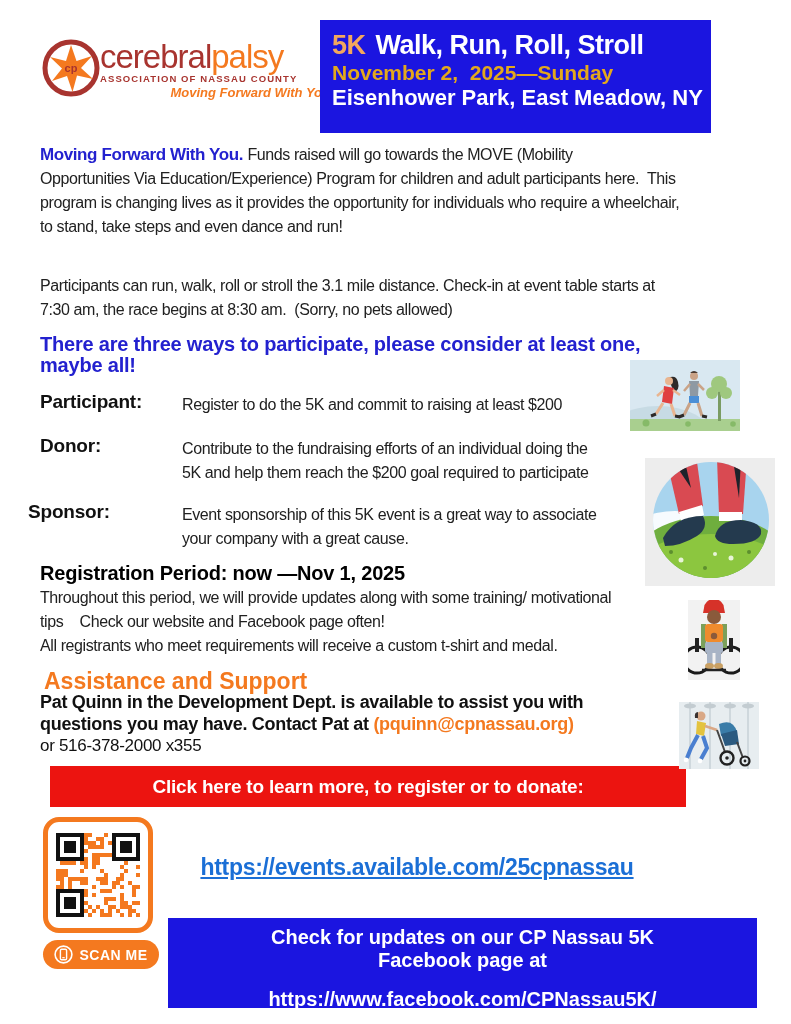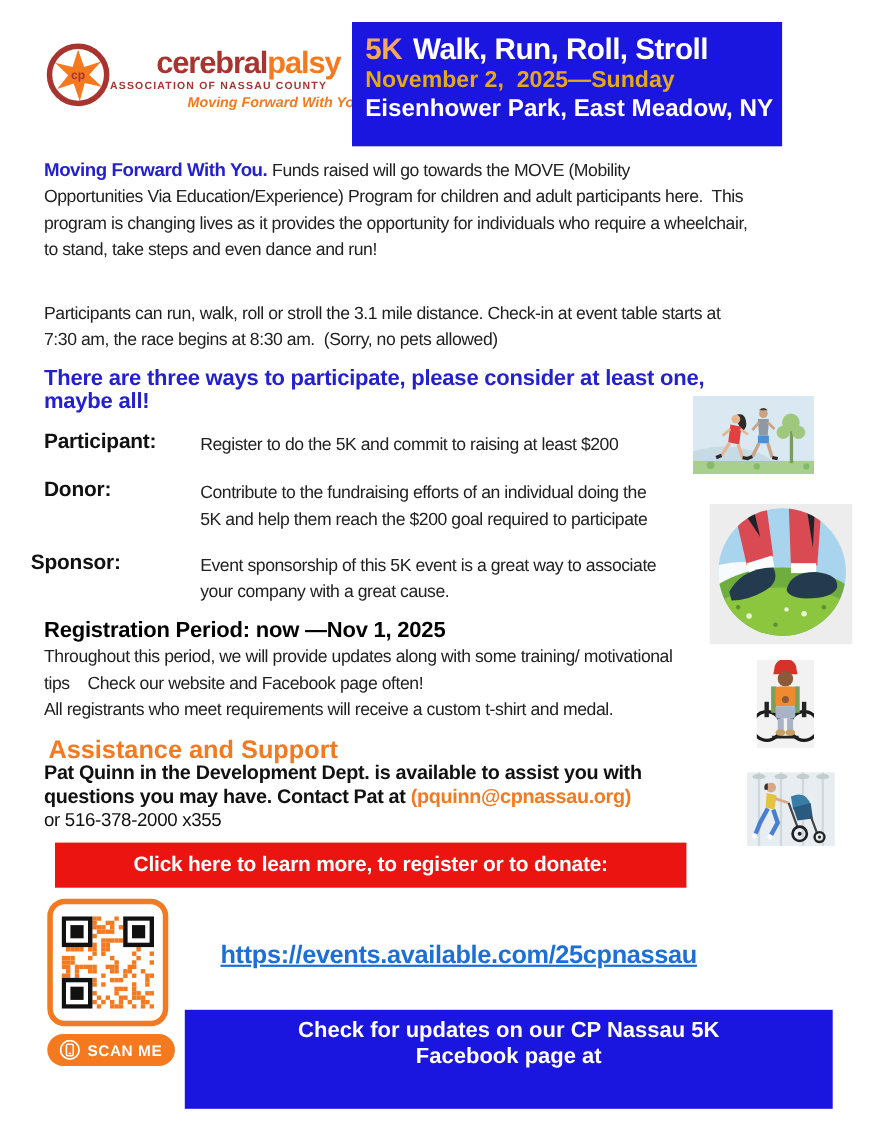--- a/index.html
+++ b/index.html
@@ -12,21 +12,21 @@
   .page{
     position:relative; width:791px; height:1024px; background:#fff;
     margin:0 auto; overflow:hidden;
     font-family:"Liberation Sans", sans-serif; color:var(--text_dark);
   }
   .abs{position:absolute;}
   
   .logo-block{left:40px; top:34px; width:290px; height:86px;}
   .emblem{position:absolute; left:0; top:2px;}
   .logo-text{position:absolute; left:60px; top:8px; width:230px;}
-  .logo-word{font-weight:bold; font-size:28px; letter-spacing:-1px; line-height:30px;margin-left:42px;}
+  .logo-word{font-weight:normal; font-size:33px; letter-spacing:-1px; line-height:30px;}
   .logo-word .cereb{color:var(--brand_dark_red);}
   .logo-word .palsy{color:var(--brand_orange);}
   .logo-sub{font-weight:bold; font-size:9.5px; letter-spacing:1.1px; color:var(--brand_dark_red); margin-top:1px;}
   .logo-tag{font-style:italic; font-weight:bold; font-size:13px; color:var(--brand_orange); text-align:right; margin-top:1px;}
   
   .banner{left:320px; top:20px; width:391px; height:113px; background:var(--banner_blue);
           color:#fff; box-sizing:border-box; padding:10px 0 0 12px;}
   .banner-l1{font-weight:bold; font-size:27px; line-height:31px; letter-spacing:-0.5px;}
   .banner-l1 .fivek{color:var(--peach); margin-right:10px;}
   .banner-l2{font-weight:bold; font-size:21px; line-height:24px; color:var(--gold); white-space:pre-wrap;}
@@ -46,21 +46,21 @@
   .txt-donor{left:182px; top:437px; width:500px;}
   .lab-sponsor{left:28px; top:501px;}
   .txt-sponsor{left:182px; top:503px; width:500px;}
   .reg-h{left:40px; top:562px; font-weight:bold; font-size:20px; letter-spacing:-0.2px; color:#000; white-space:pre-wrap;}
   .reg-b{left:40px; top:586px; width:660px;}
   .assist-h{left:44px; top:668px; font-weight:bold; font-size:23px; color:var(--brand_orange);}
   .assist-b{left:40px; top:691px; width:600px; font-weight:bold; font-size:18px; letter-spacing:-0.3px; line-height:22px; white-space:pre-wrap; color:#111;}
   .assist-b .mail{color:var(--brand_orange);}
   .assist-tail{left:40px; top:736px; font-size:17px; letter-spacing:-0.3px; color:#111;}
   
-  .cta{left:50px; top:766px; width:574px; height:41px; background:var(--cta_red);
+  .cta{left:50px; top:766px; width:636px; height:41px; background:var(--cta_red);
        display:flex; align-items:center; justify-content:center; cursor:pointer;}
   .cta span{color:#fff; font-weight:bold; font-size:19px; letter-spacing:-0.2px;}
   .qr-box{left:43px; top:817px; width:100px; height:106px; border:5px solid var(--brand_orange);
           border-radius:16px; background:#fff; display:flex; align-items:center; justify-content:center;}
   .scan-pill{left:43px; top:940px; width:116px; height:29px; background:var(--brand_orange);
              border-radius:15px; display:flex; align-items:center; justify-content:center; gap:6px;}
   .scan-pill span{color:#fff; font-weight:bold; font-size:14px; letter-spacing:0.5px;}
   .reg-link{left:117px; top:854px; width:600px; text-align:center;}
   .reg-link a{color:var(--link_blue); font-weight:bold; font-size:23px; letter-spacing:-0.3px; text-decoration:underline; cursor:pointer;}
   .fb-box{left:168px; top:918px; width:589px; height:90px; background:var(--banner_blue);
@@ -273,20 +273,21 @@
     <span>SCAN ME</span>
   </div>
 
   <div class="abs reg-link">
     <a>https://events.available.com/25cpnassau</a>
   </div>
 
   <div class="abs fb-box">
     <div class="l">Check for updates on our CP Nassau 5K</div>
     <div class="l">Facebook page at</div>
+    <div class="u">https://www.facebook.com/CPNassau5K/</div>
   </div>
 
   <svg class="abs img-runners" width="110" height="71" viewBox="0 0 110 71">
     <rect width="110" height="71" fill="#d9e8f1"></rect>
     <ellipse cx="28" cy="74" rx="52" ry="28" fill="#c7dbe4"></ellipse>
     <rect y="59" width="110" height="12" fill="#a9cf8f"></rect>
     <rect x="88" y="28" width="3" height="33" fill="#7a9c63"></rect>
     <circle cx="89" cy="24" r="8" fill="#9fc87e"></circle>
       <circle cx="82" cy="33" r="6" fill="#9fc87e"></circle>
       <circle cx="96" cy="33" r="6" fill="#9fc87e"></circle>

